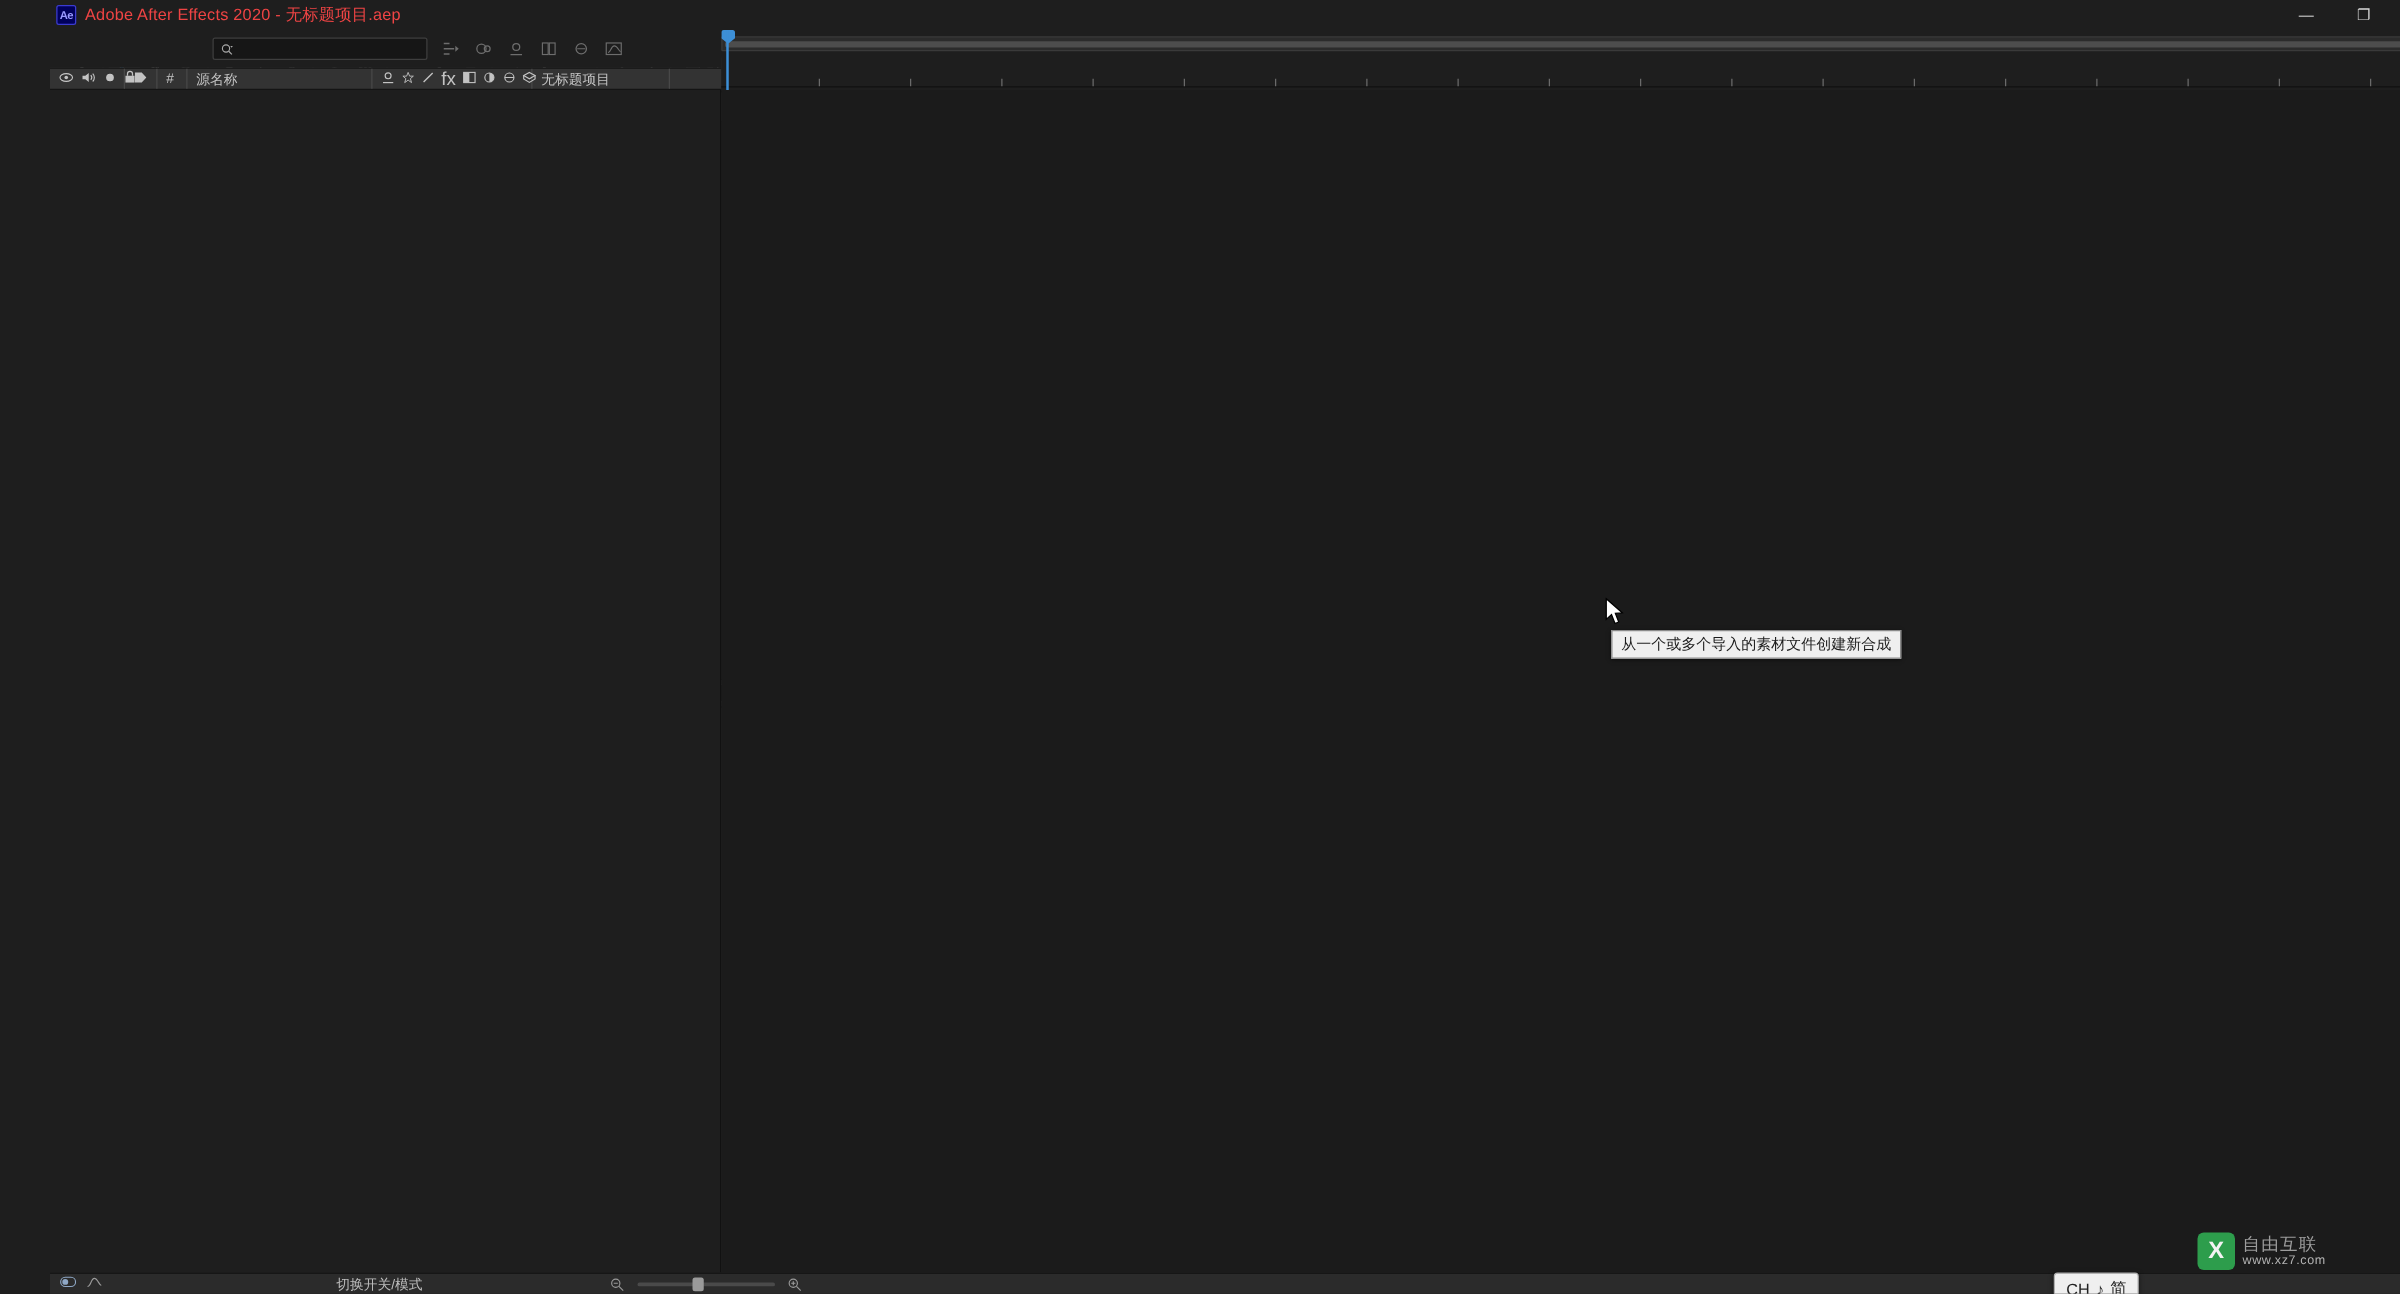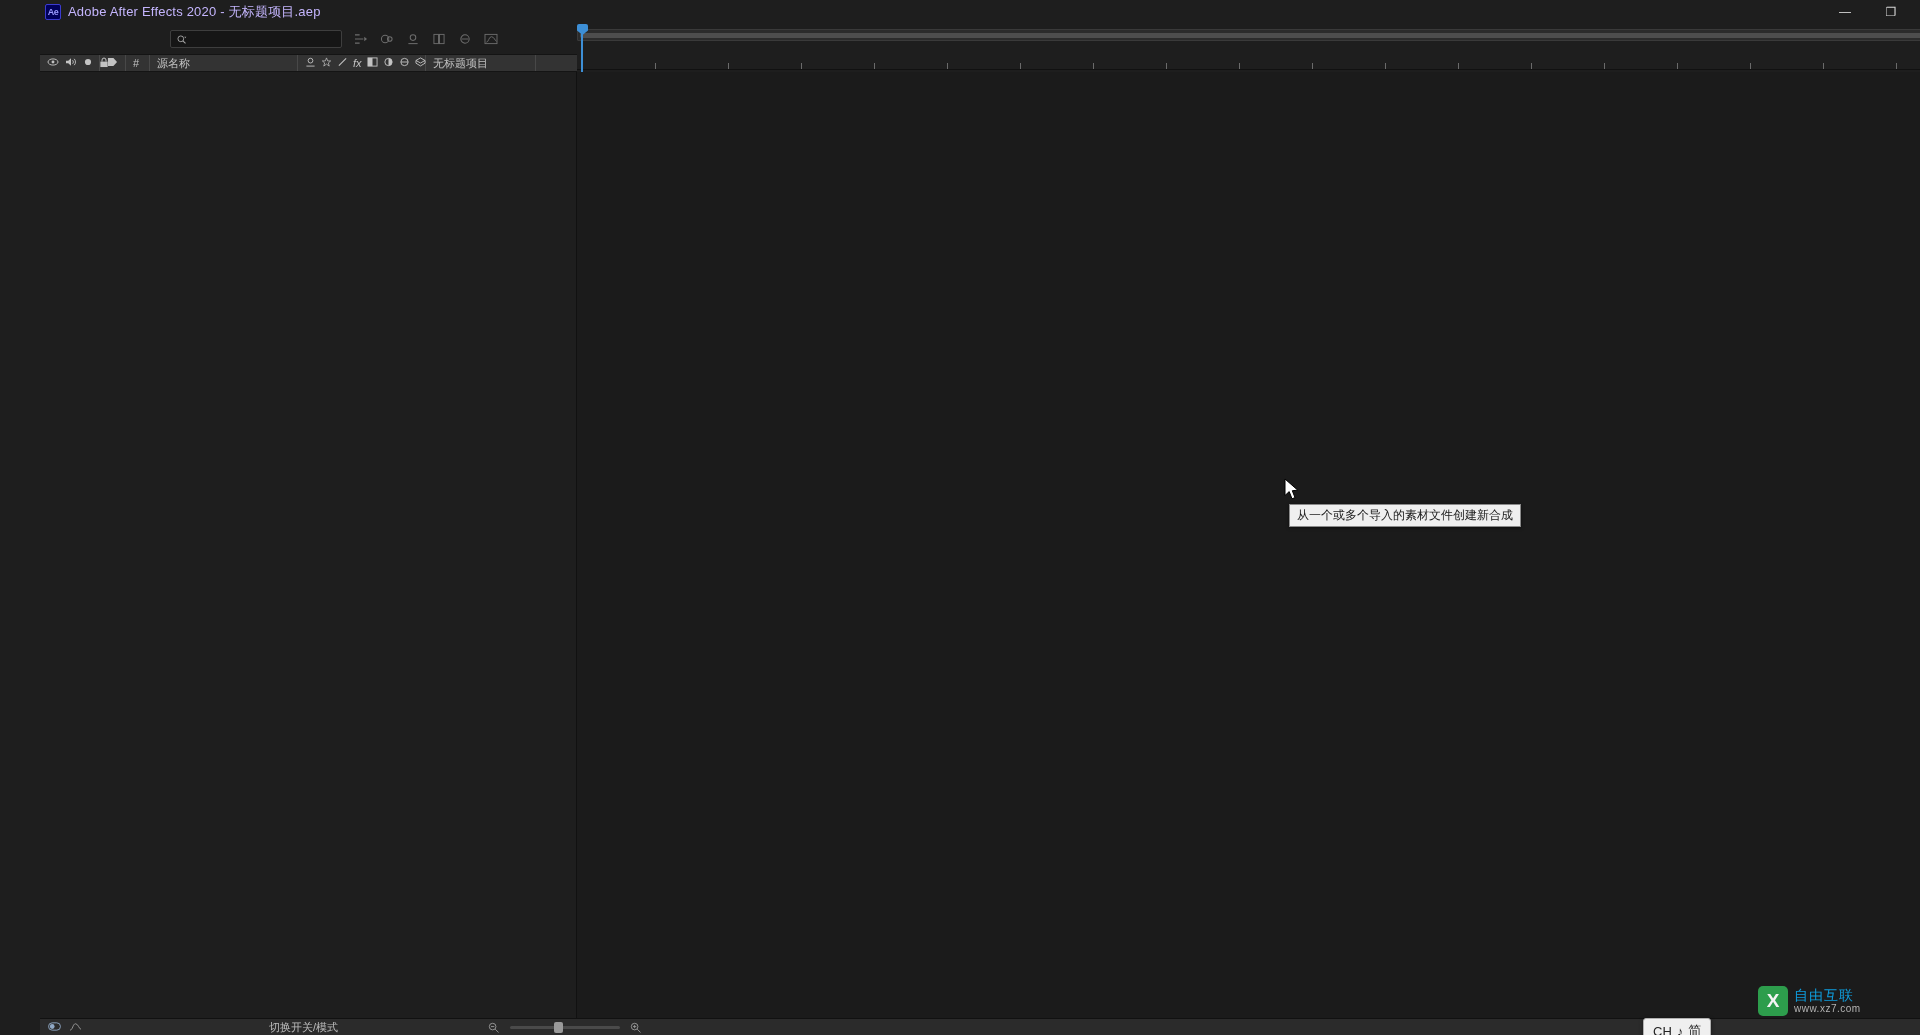--- a/index.html
+++ b/index.html
@@ -18,21 +18,21 @@
     position: absolute; top: 0; left: 0; width: 1920px; height: 24px;
     background: #1e1e1e; display: flex; align-items: center;
   }
   .ae-logo {
     width: 16px; height: 16px; margin-left: 5px; margin-right: 7px;
     background: #00005b; border: 1px solid #3b3bd0; border-radius: 2px;
     color: #9a9aff; font-size: 9px; font-weight: bold;
     display: flex; align-items: center; justify-content: center;
     letter-spacing: -0.5px;
   }
-  .title-text { font-size: 13px; color: #c4b5fd; letter-spacing: .2px; }
+  .title-text { font-size: 13px; color: #ef4444; letter-spacing: .2px; }
   .win-controls { position: absolute; right: 0; top: 0; height: 24px; display: flex; }
   .win-btn {
     width: 46px; height: 24px; display: flex; align-items: center; justify-content: center;
     color: #d4d4d4; font-size: 12px;
   }
 
   
   .menubar {
     position: absolute; top: 24px; left: 0; width: 1920px; height: 22px;
     background: #262626; display: flex; align-items: center; padding-left: 6px;
@@ -241,21 +241,21 @@
   
   .ime-badge {
     position:absolute; background:#efefef; color:#222; border:1px solid #b0b0b0;
     border-radius:3px; font-size:13px; padding:3px 9px; display:flex; align-items:center; gap:5px;
     box-shadow:0 1px 4px rgba(0,0,0,.45);
   }
   .wm { position:absolute; display:flex; align-items:center; gap:6px; opacity:.95; }
   .wm .xlogo { width:30px; height:30px; background:#2ea44f; border-radius:5px; color:#fff;
     font-size:19px; font-weight:bold; display:flex; align-items:center; justify-content:center; }
   .wm .wmtext { display:flex; flex-direction:column; line-height:1.15; }
-  .wm .wm1 { font-size:14px; color:#0ea5e9; letter-spacing:1px; }
+  .wm .wm1 { font-size:14px; color:#a3a3a3; letter-spacing:1px; }
   .wm .wm2 { font-size:10px; color:#bbb; letter-spacing:.5px;text-align:center; }
 </style>
 </head>
 <body>
 
 <div class="app">
 
   <div class="titlebar">
     <div class="ae-logo">Ae</div>
     <div class="title-text">Adobe After Effects 2020 - 无标题项目.aep</div>
@@ -924,21 +924,21 @@
         <span>
           <svg width="11" height="10" viewBox="0 0 12 11">
               <path d="M6 1 L7.3 4.3 L10.6 4.3 L8 6.5 L9 10 L6 7.8 L3 10 L4 6.5 L1.4 4.3 L4.7 4.3 Z" fill="none" stroke="#c3c3c3" stroke-width=".8"></path>
             </svg>
         </span>
         <span>
           <svg width="11" height="10" viewBox="0 0 12 11">
               <line x1="2" y1="9.5" x2="10" y2="1.5" stroke="#c3c3c3" stroke-width="1.2"></line>
             </svg>
         </span>
-        <span style="font-style:italic;font-size:11px">fx</span>
+        <span style="font-size:15px">fx</span>
         <span>
           <svg width="11" height="10" viewBox="0 0 12 11">
               <rect x="1" y="1" width="10" height="9" fill="none" stroke="#c3c3c3"></rect>
               <rect x="1" y="1" width="5" height="9" fill="#c3c3c3"></rect>
             </svg>
         </span>
         <span>
           <svg width="11" height="10" viewBox="0 0 12 11">
               <circle cx="6" cy="5.5" r="4" fill="none" stroke="#c3c3c3"></circle>
               <path d="M6 1.5a4 4 0 0 1 0 8z" fill="#c3c3c3"></path>

